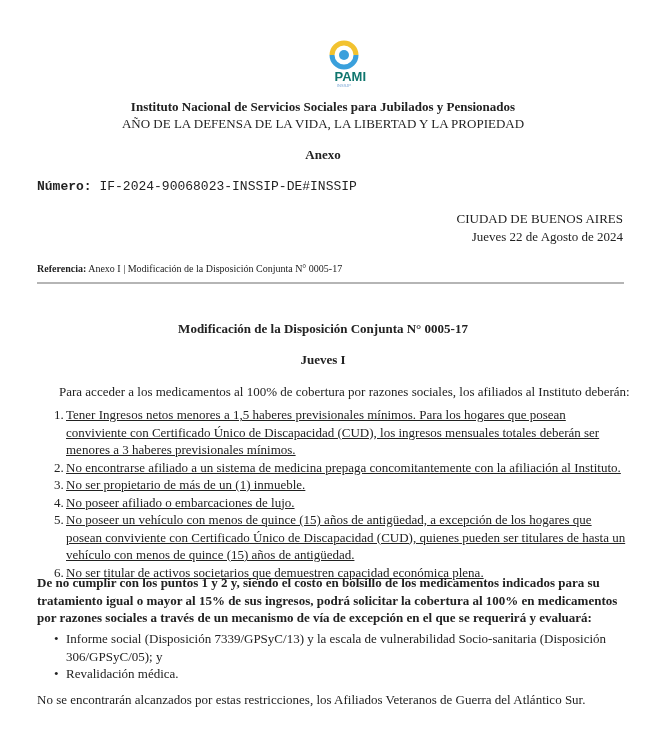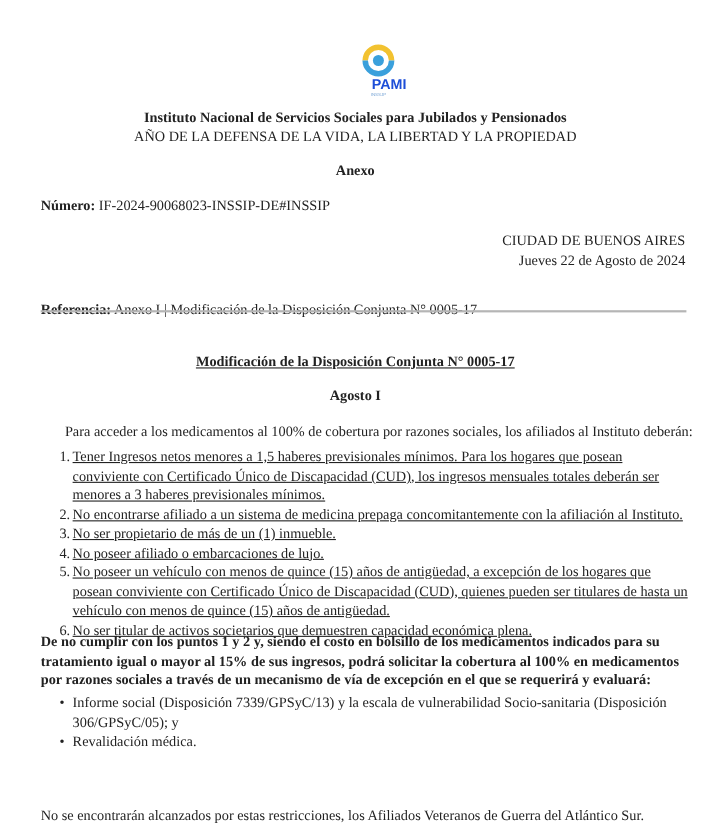--- a/index.html
+++ b/index.html
@@ -18,28 +18,28 @@
     .logo {
       position: absolute;
       left: 322px;
       top: 40px;
       width: 44px;
       height: 48px;
     }
     .logo svg { display: block; }
     .logo-text {
       position: absolute;
-      left: 16px;
+      left: 0;
       top: 30px;
       width: 44px;
-      text-align: left;
+      text-align: right;
       font-family: "Liberation Sans", "DejaVu Sans", sans-serif;
       font-weight: bold;
       font-size: 13px;
-      color: #1d4ed8;
+      color: #0f766e;
       letter-spacing: 0px;
       line-height: 13px;
     }
     .logo-sub {
       position: absolute;
       left: 0;
       top: 43px;
       width: 44px;
       text-align: center;
       font-family: "Liberation Sans", "DejaVu Sans", sans-serif;
@@ -58,47 +58,47 @@
     .bold { font-weight: bold; }
     .t-inst { top: 99px; }
     .t-year { top: 116px; }
     .t-anexo { top: 147px; }
     .numero {
       position: absolute;
       left: 37px;
       top: 179px;
       font-size: 13px;
       line-height: 16px;
+      font-family: Liberation Mono, monospace;
     }
     .right-block {
       position: absolute;
       right: 23px;
       text-align: left;
       font-size: 13px;
       line-height: 16px;
     }
     .rb-city { top: 211px; }
     .rb-date { top: 229px; margin-left: 48px; }
     .referencia {
       position: absolute;
       left: 37px;
       top: 261px;
-      font-size: 13px;
-      line-height: 16px;
-      margin-top: 12px;
+      font-size: 10px;
+      line-height: 16px;
     }
     .divider {
       position: absolute;
       left: 37px;
       top: 282px;
       width: 587px;
       height: 2px;
       background: #b5b5b5;
     }
-    .t-mod { top: 321px; text-decoration: underline; }
+    .t-mod { top: 321px; }
     .t-anexo1 { top: 352px; }
     .para {
       position: absolute;
       left: 37px;
       width: 590px;
       font-size: 13px;
       line-height: 17.5px;
     }
     .p-intro { top: 383px; margin-left: 22px; }
     .olist {
@@ -140,21 +140,21 @@
     }
     .ulist li {
       position: relative;
       padding-left: 12px;
     }
     .ulist .bullet {
       position: absolute;
       left: 0;
       top: 0;
     }
-    .p-final { top: 691px; margin-top: 41px; }
+    .p-final { top: 691px; }
   </style>
 </head>
 <body>
 
 <div class="logo">
   <svg width="44" height="30" viewBox="0 0 44 30">
     <path d="M10 15 A12 12 0 0 1 34 15" fill="none" stroke="#f2c230" stroke-width="5"></path>
     <path d="M10 15 A12 12 0 0 0 34 15" fill="none" stroke="#3aa0dc" stroke-width="5"></path>
     <circle cx="22" cy="15" r="5" fill="#3aa0dc"></circle>
   </svg>
@@ -175,21 +175,21 @@
 <div class="right-block rb-date">Jueves 22 de Agosto de 2024</div>
 
 <div class="referencia">
   <span class="bold">Referencia:</span>
   <span>Anexo I | Modificación de la Disposición Conjunta N° 0005-17</span>
 </div>
 
 <div class="divider"></div>
 
 <div class="center-line bold t-mod">Modificación de la Disposición Conjunta N° 0005-17</div>
-<div class="center-line bold t-anexo1">Agosto I</div>
+<div class="center-line bold t-anexo1">Jueves I</div>
 
 <div class="para p-intro">Para acceder a los medicamentos al 100% de cobertura por razones sociales, los afiliados al Instituto deberán:</div>
 
 <ol class="olist">
   <li>
       <span class="num">1.</span>
       <span class="txt">Tener Ingresos netos menores a 1,5 haberes previsionales mínimos. Para los hogares que posean conviviente con Certificado Único de Discapacidad (CUD), los ingresos mensuales totales deberán ser menores a 3 haberes previsionales mínimos.</span>
     </li>
   <li>
       <span class="num">2.</span>

